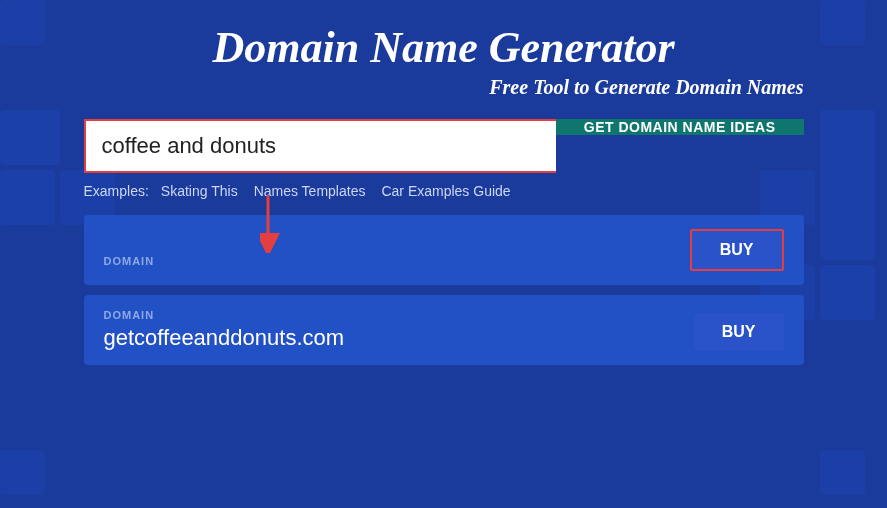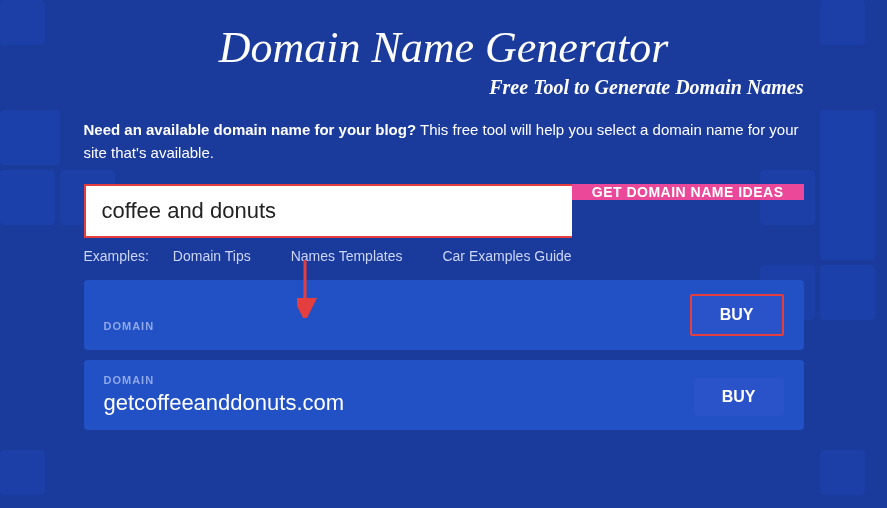--- a/index.html
+++ b/index.html
@@ -31,21 +31,21 @@
       position: relative;
       z-index: 1;
       max-width: 800px;
       margin: 0 auto;
       padding: 24px 40px;
     }
 
     .main-title {
       text-align: center;
       font-size: 44px;
-      font-weight: 400;
+      font-weight: 700;
       color: white;
       font-style: italic;
       font-family: Georgia, serif;
       line-height: 1.1;
       margin-bottom: 4px;
     }
 
     .subtitle {
       text-align: right;
       font-size: 20px;
@@ -80,40 +80,40 @@
       padding: 12px 16px;
       font-size: 22px;
       font-family: Arial, sans-serif;
       color: #222;
       background: white;
       outline: none;
       border-right: none;
     }
 
     .search-button {
-      background-color: #ec4899;
+      background-color: #0f766e;
       color: white;
       font-size: 14px;
       font-weight: 700;
       font-family: Arial, sans-serif;
       letter-spacing: 0.5px;
       border: none;
-      padding: 0 20px;
+      padding: 0 28px;
       cursor: pointer;
       white-space: nowrap;
     }
 
     .examples-row {
       font-size: 14px;
       color: #ccd6f6;
       font-family: Arial, sans-serif;
       margin-bottom: 16px;
       display: flex;
       align-items: center;
-      gap: 16px;
+      gap: 4px;
     }
 
     .examples-label {
       color: #ccd6f6;
       margin-right: 4px;
     }
 
     .example-link {
       color: #ccd6f6;
       text-decoration: none;
@@ -188,33 +188,29 @@
   <div class="bg-block" style="width:45px;height:45px;left:0;top:0;opacity:0.4"></div>
   <div class="bg-block" style="width:45px;height:45px;left:0;top:450px;opacity:0.4"></div>
   <div class="bg-block" style="width:45px;height:45px;left:820px;top:450px;opacity:0.4"></div>
 </div>
 
 <div class="content">
 
   <h1 class="main-title">Domain Name Generator</h1>
   <h2 class="subtitle">Free Tool to Generate Domain Names</h2>
 
-  <p class="description">
-    <strong>Need an available domain name for your blog?</strong>
-    <span> This free tool will help you select a domain name for your site that's available.</span>
-  </p>
 
   <div class="search-row">
     <input class="search-input" type="text" value="coffee and donuts" style="">
     <button class="search-button">GET DOMAIN NAME IDEAS</button>
   </div>
 
   <div class="examples-row">
     <span class="examples-label">Examples:</span>
-    <a class="example-link">Domain Tips</a>
+    <a class="example-link">Skating This</a>
     <span> </span>
 
     <div style="position:relative; display:inline-block;">
       <a class="example-link">Names Templates</a>
       <svg style="position:absolute;left:10px;top:10px;z-index:10;" width="30" height="60" viewBox="0 0 30 60">
         <defs>
           <marker id="arrowhead" markerWidth="8" markerHeight="8" refX="4" refY="4" orient="auto">
             <polygon points="0 0, 8 4, 0 8" fill="#e53e3e"></polygon>
           </marker>
         </defs>

